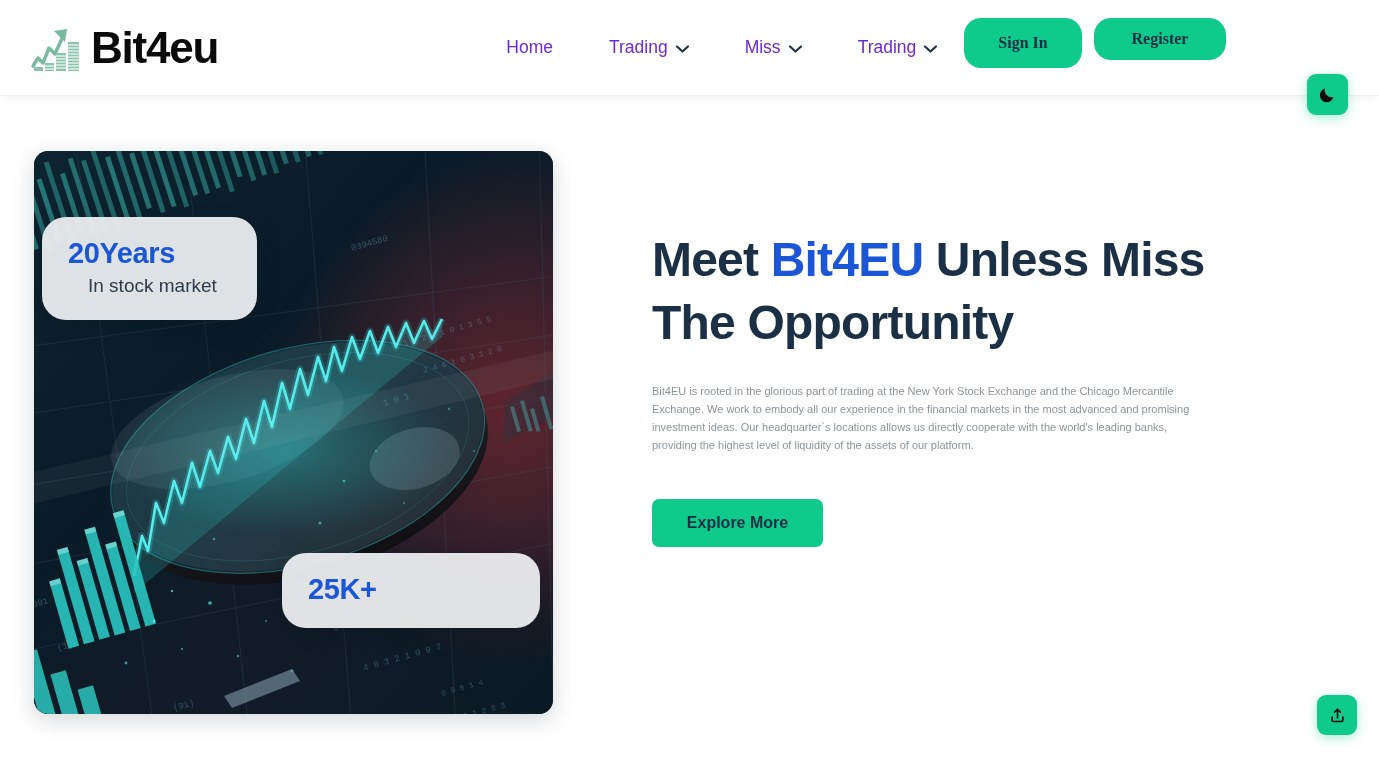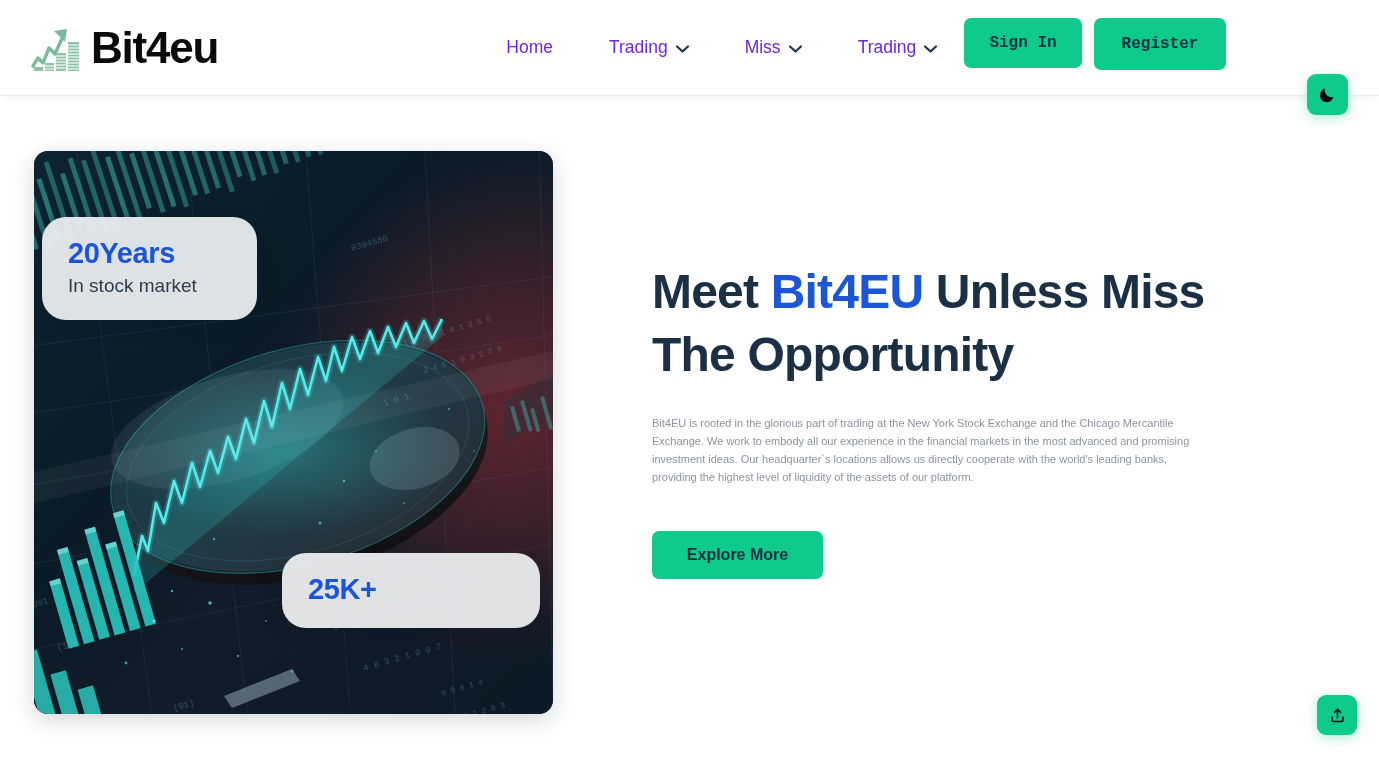--- a/index.html
+++ b/index.html
@@ -83,29 +83,29 @@
     position: absolute;
     right: 153px;
     top: 18px;
     display: flex;
     gap: 12px;
   }
   .btn-green {
     background: #0ecb8c;
     color: #132e42;
     border: none;
-    border-radius: 7px;
-    font-family: Liberation Mono, monospace;
+    border-radius: 17px;
+    font-family: Liberation Serif, serif;
     font-size: 16px;
     font-weight: 700;
     cursor: pointer;
     line-height: 1;
   }
   .btn-signin { width: 118px; height: 50px; }
-  .btn-register { width: 132px; height: 52px; }
+  .btn-register { width: 132px; height: 42px; }
 
   
   .hero {
     position: absolute;
     top: 95px; left: 0;
     width: 1379px;
     height: 665px;
   }
 
   .hero-image-wrap {
@@ -138,36 +138,36 @@
     font-weight: 700;
     color: #1a56d6;
     line-height: 1.15;
     letter-spacing: -0.4px;
   }
   .stat-label {
     font-size: 19px;
     color: #2d3c4c;
     margin-top: 5px;
     line-height: 1.2;
+    margin-left: 20px;
   }
 
   
   .hero-text {
     position: absolute;
     left: 652px;
     top: 133px;
     width: 566px;
   }
   .hero-title {
     font-size: 48px;
     line-height: 1.32;
     font-weight: 700;
     color: #1b2f45;
     letter-spacing: -0.8px;
-    margin-top: 32px;
   }
   .hero-title .accent { color: #1a56d6; }
   .hero-para {
     margin-top: 27px;
     font-size: 11px;
     line-height: 1.66;
     color: #8b949e;
     width: 556px;
   }
   .btn-explore {

